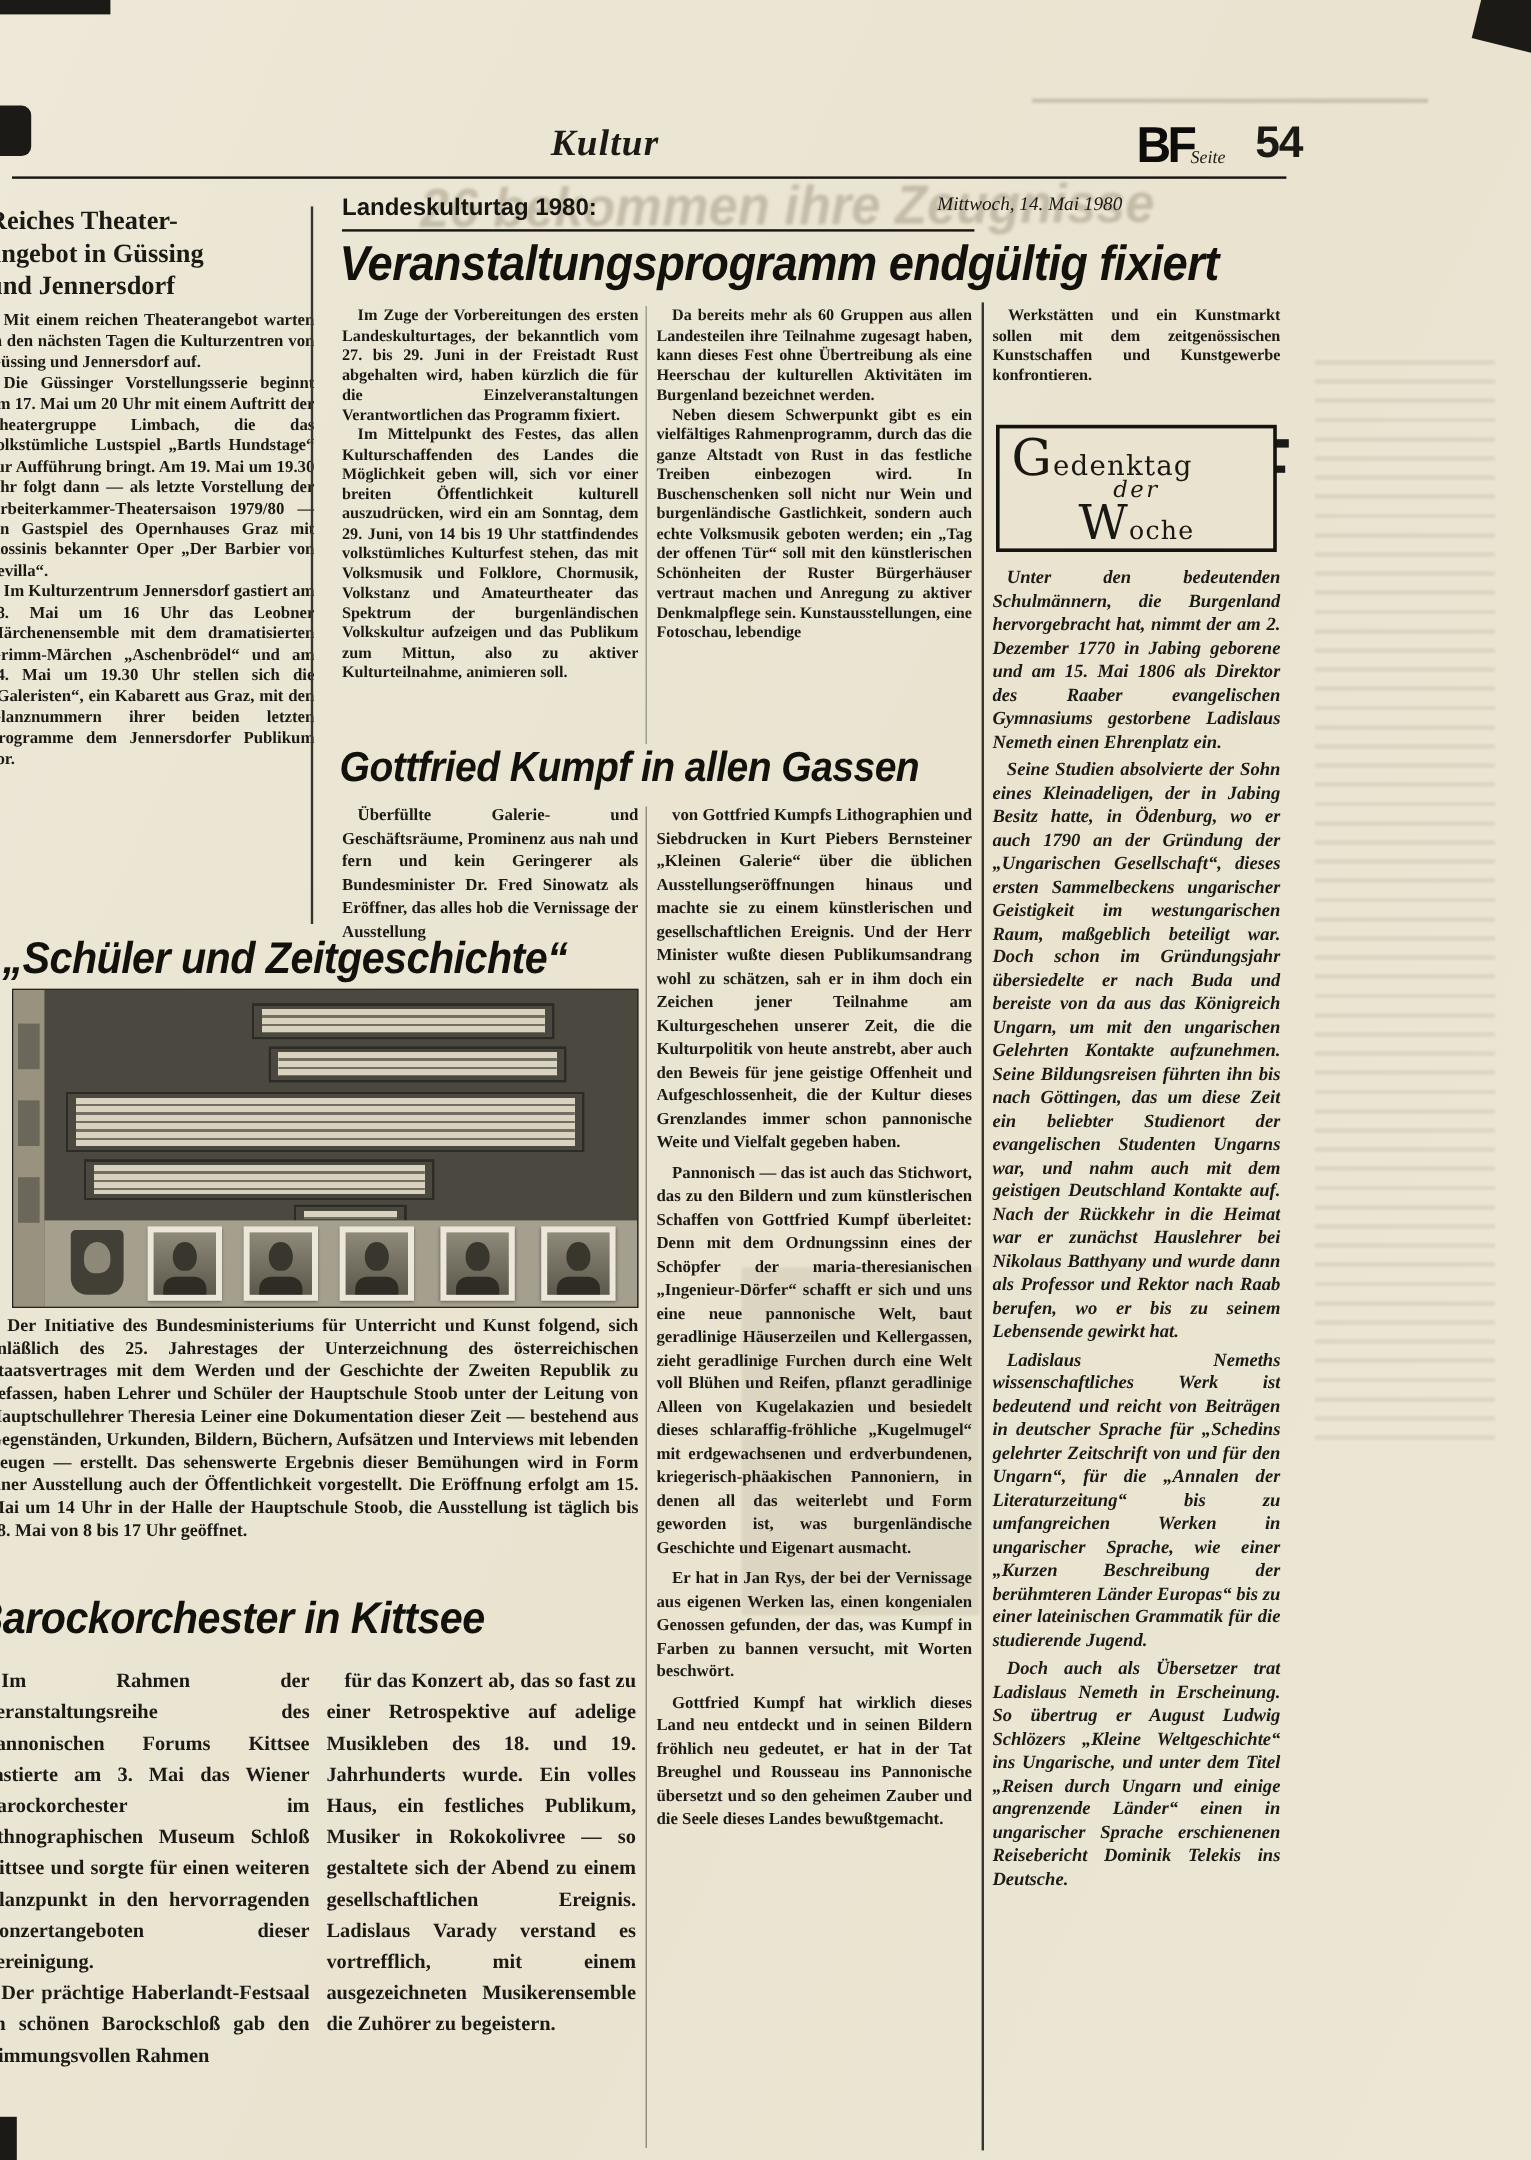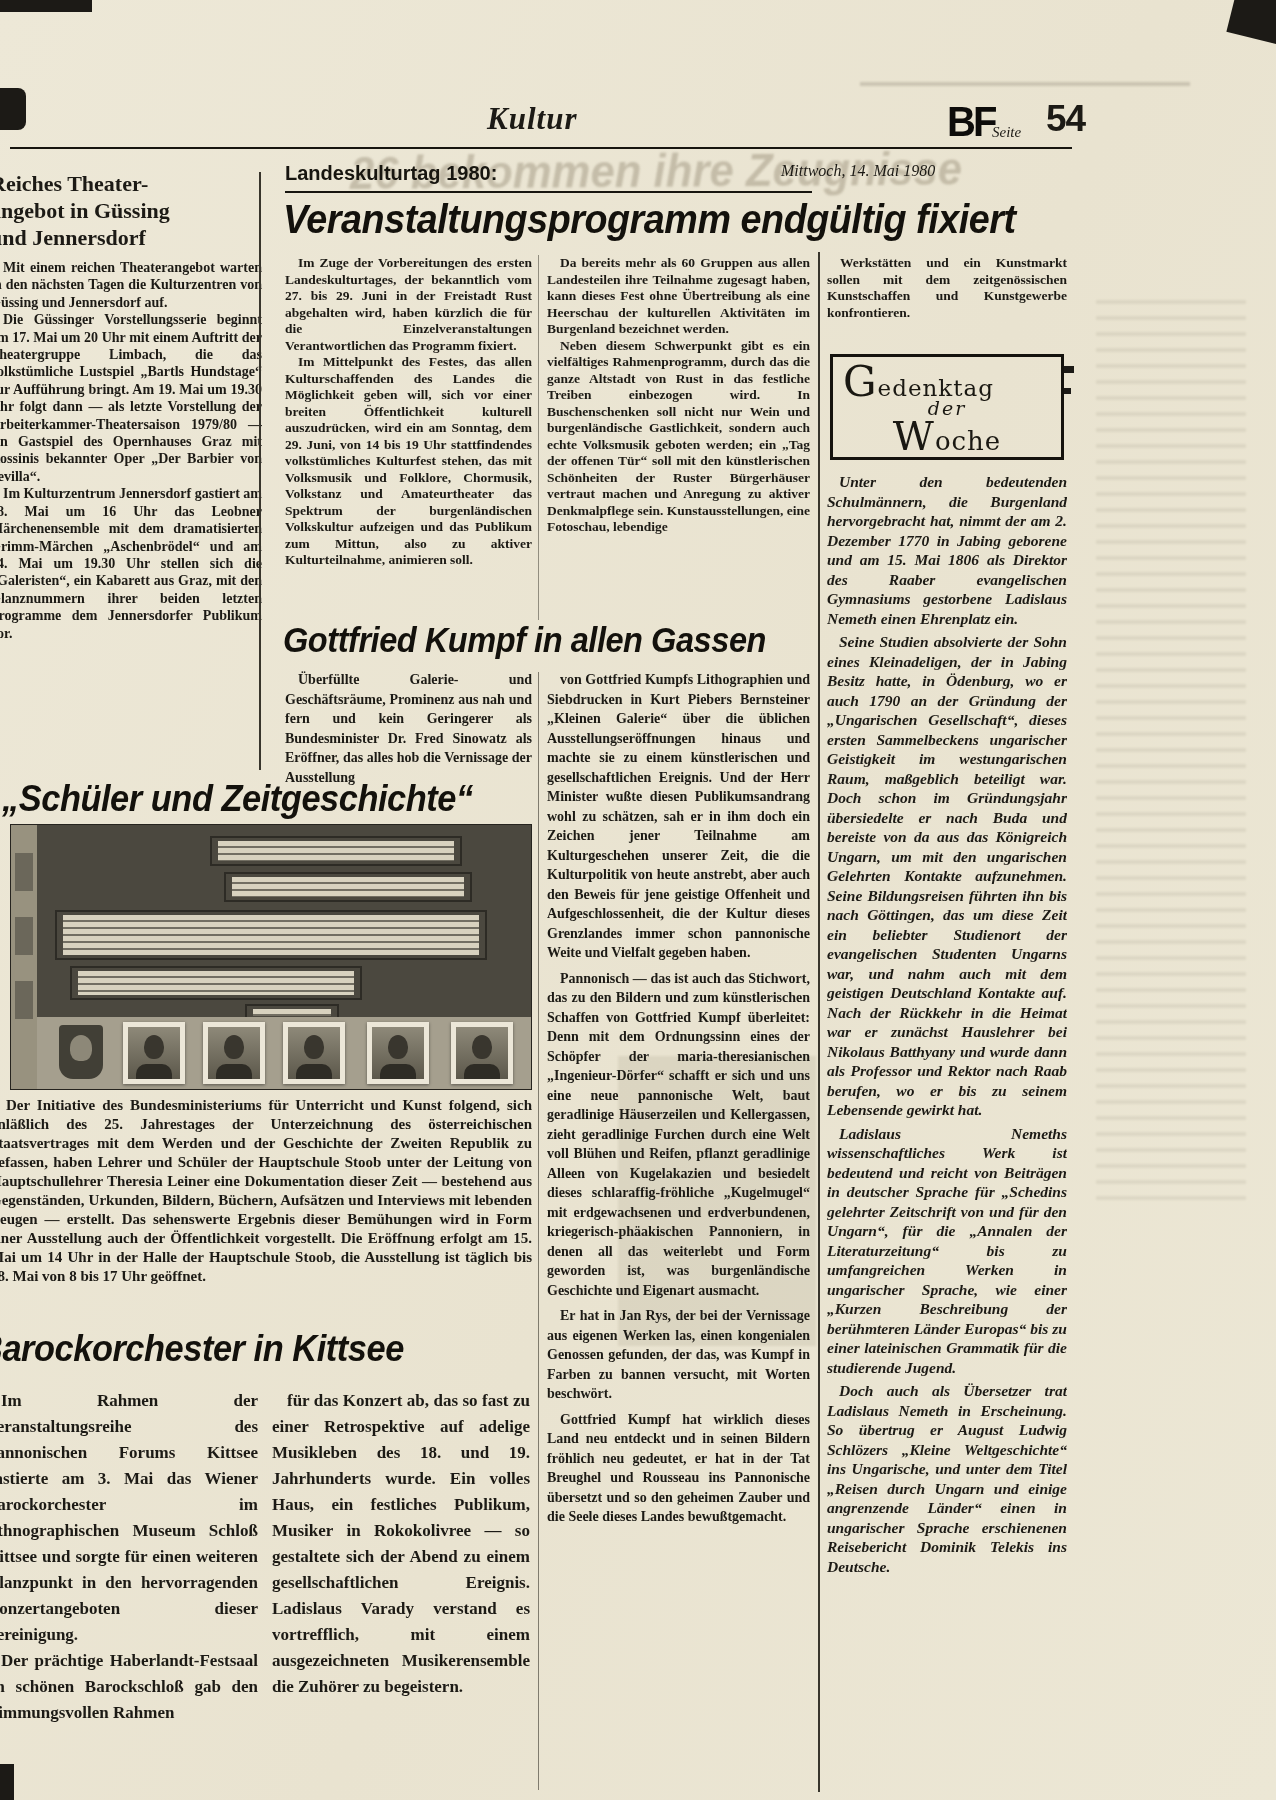--- a/index.html
+++ b/index.html
@@ -40,21 +40,21 @@
   .barock-text p { margin:0; text-indent:15px; }
   .gedenk-text { font:italic 700 15.5px/19.5px "Liberation Serif",serif; text-align:justify; overflow:hidden; }
   .gedenk-text p { margin:0 0 4px; text-indent:12px; }
 
   
   .gedenk-box { border:3px solid #15130e; overflow:hidden; padding:4px 6px; }
   .gl { font-family:"DejaVu Serif",serif; color:#1a1812; line-height:1; }
   .gl1 { font-size:23px; padding-left:4px; letter-spacing:1px; }
   .gl1::first-letter { font-size:42px; }
   .gl2 { font-size:19px; text-align:center; margin-top:-4px; letter-spacing:2px;font-style:italic; }
-  .gl3 { font-size:26px; text-align:center; margin-top:-2px; letter-spacing:1px; }
+  .gl3 { font-size:21px; text-align:center; margin-top:-2px; letter-spacing:1px; }
   .gl3::first-letter { font-size:40px; }
 
   
   .photo { background:#4b483f; border:1px solid #26241f; overflow:hidden; }
   .ph-strip { position:absolute; left:0; top:0; width:26px; height:100%; background:#98927f; }
   .ph-strip i { position:absolute; left:4px; width:18px; height:38px; background:#6b675a; display:block; }
   .scribble { position:absolute; background-color:#d8d2bf;
     background-image:repeating-linear-gradient(to bottom, transparent 0 5px, rgba(30,28,22,.55) 5px 7px);
     background-origin:content-box; background-clip:content-box;
     padding:4px 7px; box-shadow:0 0 0 1px rgba(0,0,0,.4); }
@@ -87,21 +87,21 @@
   <div class="abs mark" style="left:1232px;top:-14px;width:62px;height:54px;transform:rotate(14deg)"></div>
   <div class="abs mark" style="left:1062px;top:366px;width:12px;height:7px"></div>
   <div class="abs mark" style="left:1062px;top:388px;width:9px;height:6px"></div>
   <div class="abs mark" style="left:0;top:1764px;width:14px;height:36px"></div>
 
   <div class="abs ghost-lines" style="left:860px;top:82px;width:330px;height:16px"></div>
   <div class="abs ghost-headline" style="left:350px;top:146px">26 bekommen ihre Zeugnisse</div>
   <div class="abs ghost-block ghost-lines" style="left:618px;top:1056px;width:198px;height:290px"></div>
   <div class="abs ghost-lines" style="left:1096px;top:300px;width:150px;height:900px;opacity:.45"></div>
 
-  <div class="abs masthead-kultur" style="left:487px;top:101px">Kultur</div>
+  <div class="abs masthead-kultur" style="left:459px;top:101px">Kultur</div>
   <div class="abs masthead-date" style="left:781px;top:118px">Mittwoch, 14. Mai 1980</div>
   <div class="abs bf-logo" style="left:947px;top:99px">BF</div>
   <div class="abs masthead-seite" style="left:992px;top:124px">Seite</div>
   <div class="abs masthead-num" style="left:1046px;top:98px">54</div>
   <div class="abs rule-h" style="left:10px;top:147px;width:1062px;height:2px"></div>
 
   <section class="abs" style="left:-10px;top:170px;width:272px">
     <h2 class="theater-title">
         <div>Reiches Theater-</div>
         <div>angebot in Güssing</div>

